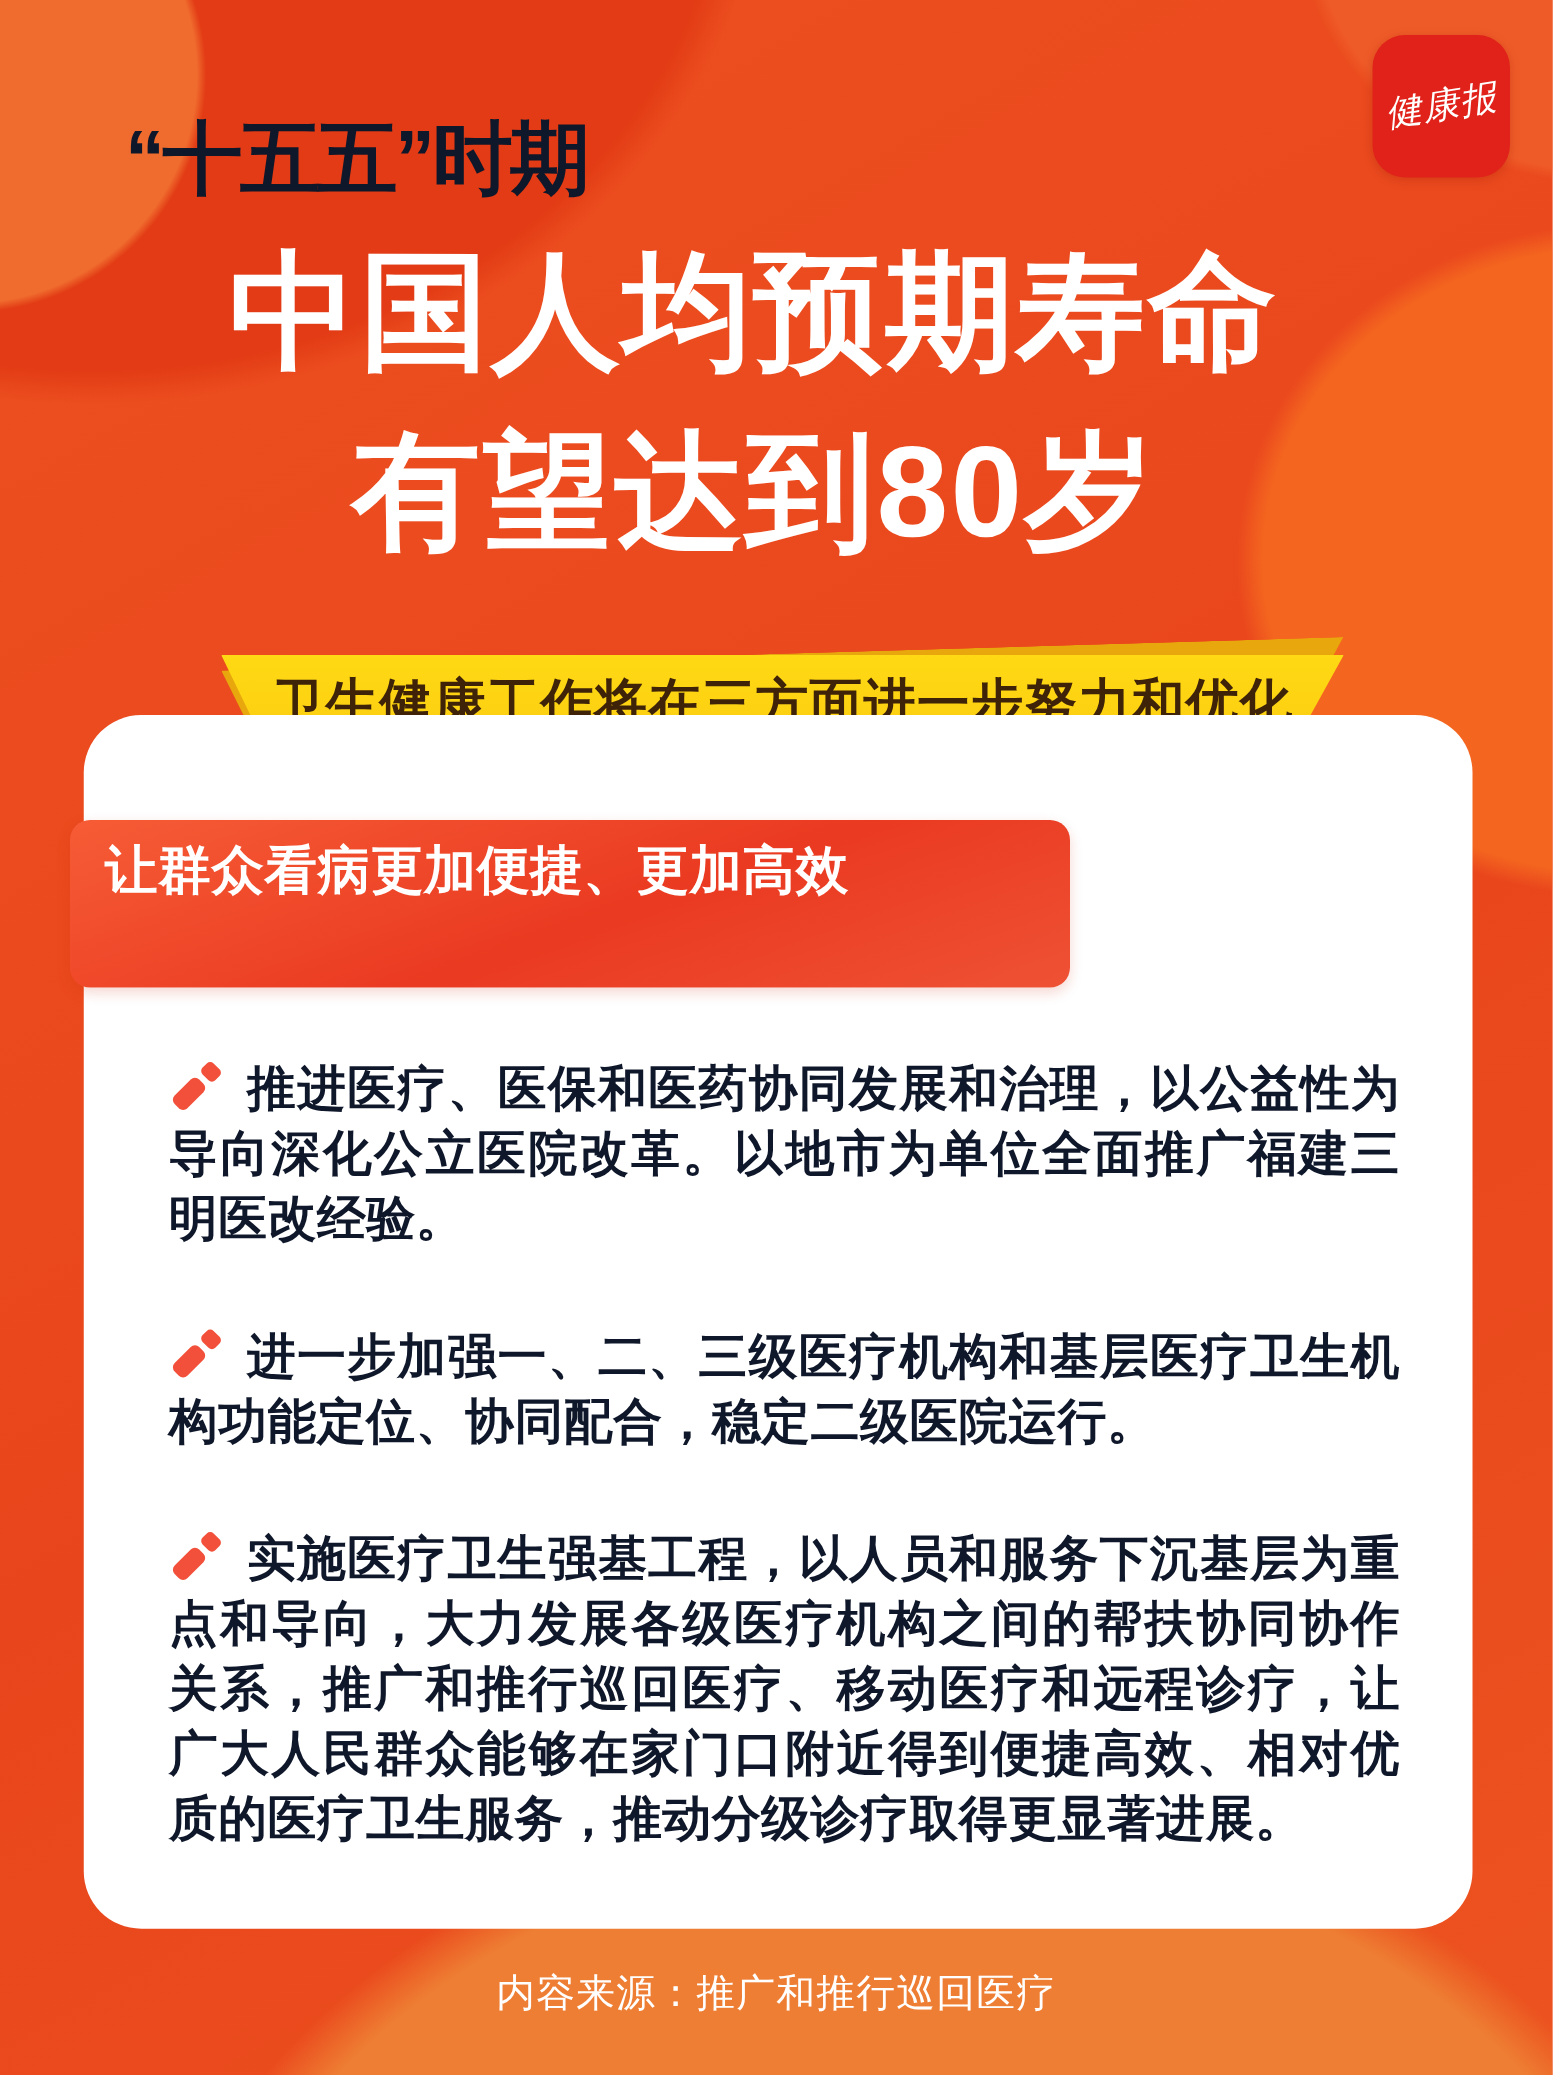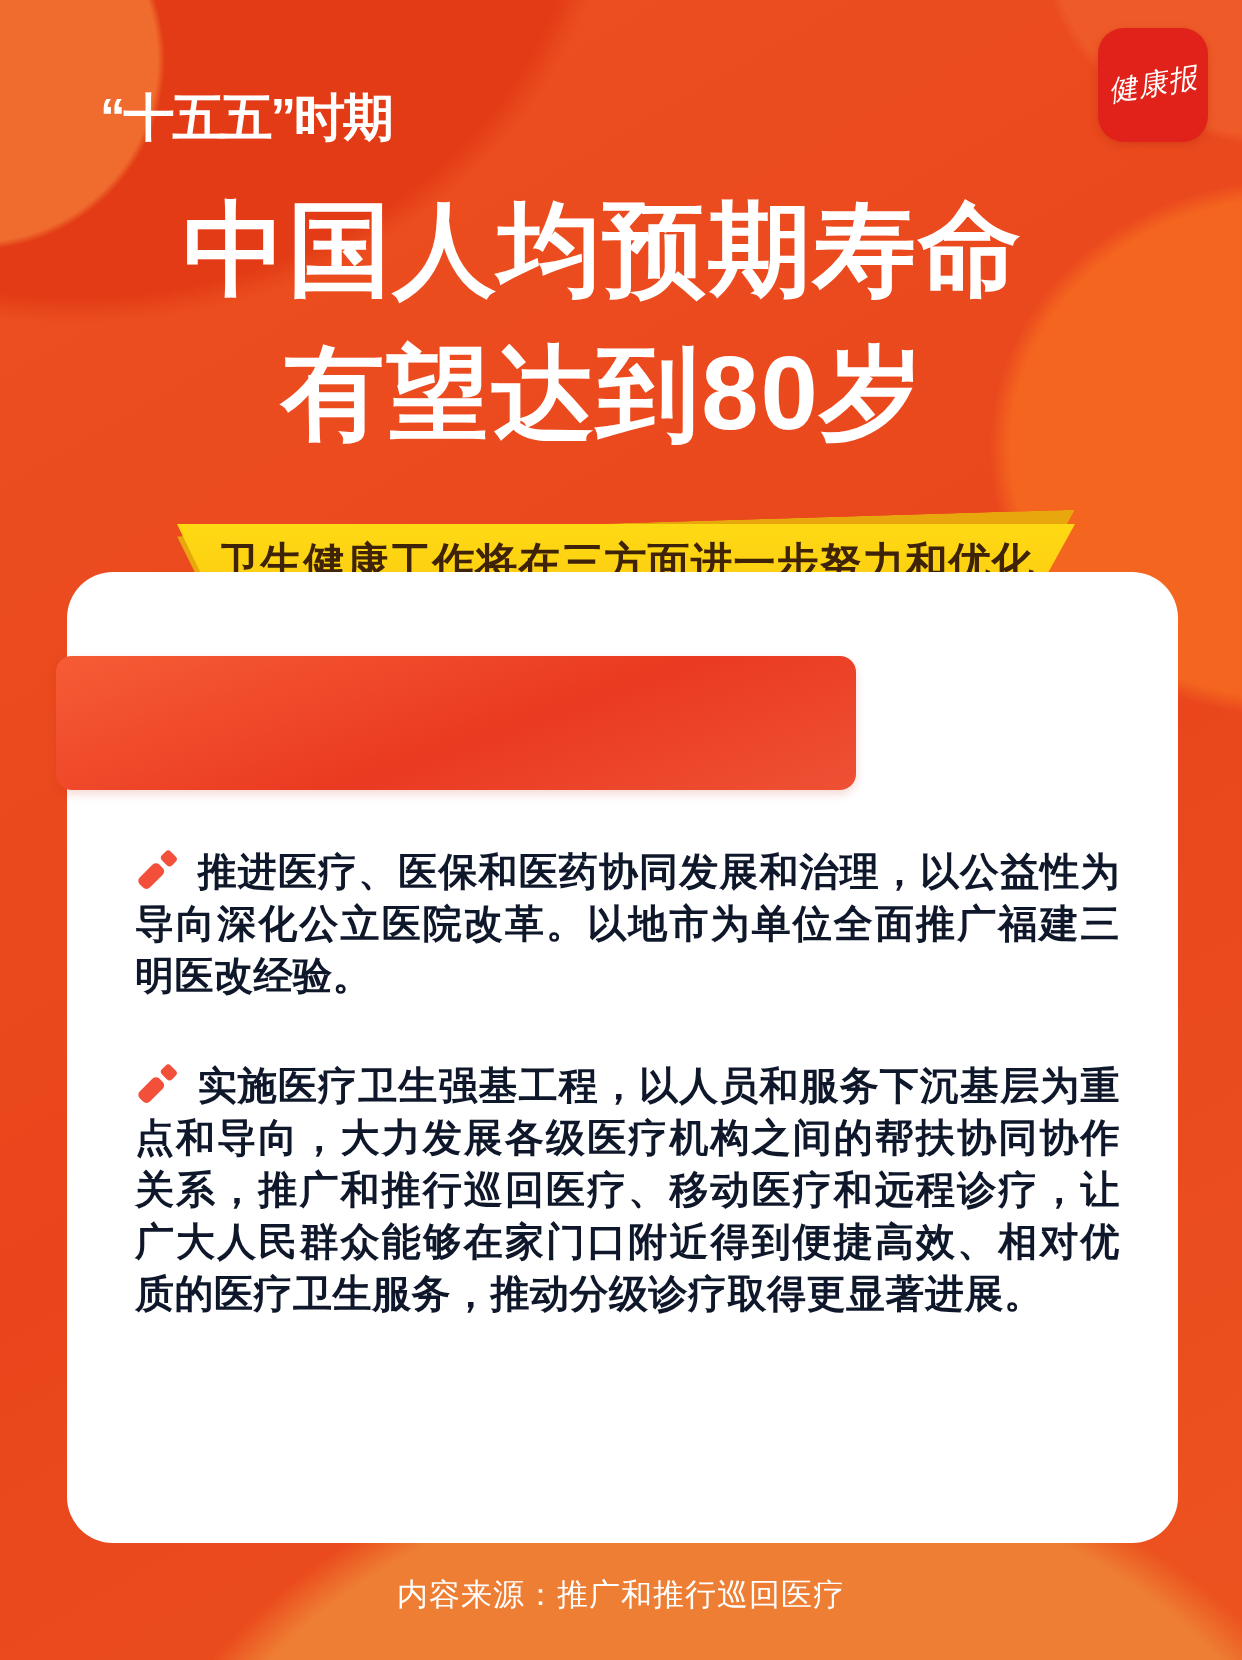--- a/index.html
+++ b/index.html
@@ -25,22 +25,22 @@
     background:#e0221a;border-radius:26px;
     display:flex;align-items:center;justify-content:center;
     box-shadow:0 2px 8px rgba(150,20,5,.25);
   }
   .logo span{
     color:#ffffff;font-size:29px;font-family:"DejaVu Serif", serif;
     font-style:italic;transform:rotate(-9deg);letter-spacing:1px;white-space:nowrap;
   }
   
   .kicker{
-    position:absolute;left:100px;top:84px;color:#ffffff;
-    font-size:51px;font-weight:900;letter-spacing:-2px;white-space:nowrap;
+    position:absolute;left:100px;top:84px;color:#0f172a;
+    font-size:64px;font-weight:900;letter-spacing:-2px;white-space:nowrap;
   }
   .title-line{
     position:absolute;left:0;width:100%;box-sizing:border-box;padding-right:36px;
     text-align:center;color:#ffffff;font-weight:900;font-size:103px;
     letter-spacing:2px;white-space:nowrap;
   }
   .title-line.l1{top:182px;}
   .title-line.l2{top:326px;}
   
   .ribbon-wrap{position:absolute;left:177px;top:524px;width:898px;height:78px;}
@@ -103,30 +103,37 @@
 <div class="ribbon-wrap">
   <div class="ribbon-back"></div>
   <div class="ribbon">
     <span>卫生健康工作将在三方面进一步努力和优化</span>
   </div>
 </div>
 
 <div class="card"></div>
 
 <div class="section-banner">
+  <div>让群众看病更加便捷、更加高效</div>
 </div>
 
 <div class="bullets">
   <p class="bullet"><svg class="pen" viewBox="0 0 48 48" xmlns="http://www.w3.org/2000/svg">
         <g fill="#f2503a" transform="rotate(45 24 24)">
           <rect x="16" y="1" width="15" height="13" rx="4"></rect>
           <rect x="16" y="19" width="15" height="29" rx="5"></rect>
         </g>
       </svg><span>推进医疗、医保和医药协同发展和治理，以公益性为导向深化公立医院改革。以地市为单位全面推广福建三明医改经验。</span></p>
   <p class="bullet"><svg class="pen" viewBox="0 0 48 48" xmlns="http://www.w3.org/2000/svg">
         <g fill="#f2503a" transform="rotate(45 24 24)">
           <rect x="16" y="1" width="15" height="13" rx="4"></rect>
           <rect x="16" y="19" width="15" height="29" rx="5"></rect>
         </g>
+      </svg><span>进一步加强一、二、三级医疗机构和基层医疗卫生机构功能定位、协同配合，稳定二级医院运行。</span></p>
+  <p class="bullet"><svg class="pen" viewBox="0 0 48 48" xmlns="http://www.w3.org/2000/svg">
+        <g fill="#f2503a" transform="rotate(45 24 24)">
+          <rect x="16" y="1" width="15" height="13" rx="4"></rect>
+          <rect x="16" y="19" width="15" height="29" rx="5"></rect>
+        </g>
       </svg><span>实施医疗卫生强基工程，以人员和服务下沉基层为重点和导向，大力发展各级医疗机构之间的帮扶协同协作关系，推广和推行巡回医疗、移动医疗和远程诊疗，让广大人民群众能够在家门口附近得到便捷高效、相对优质的医疗卫生服务，推动分级诊疗取得更显著进展。</span></p>
 </div>
 
 <div class="footer">内容来源：推广和推行巡回医疗</div>
 
 </body></html>

